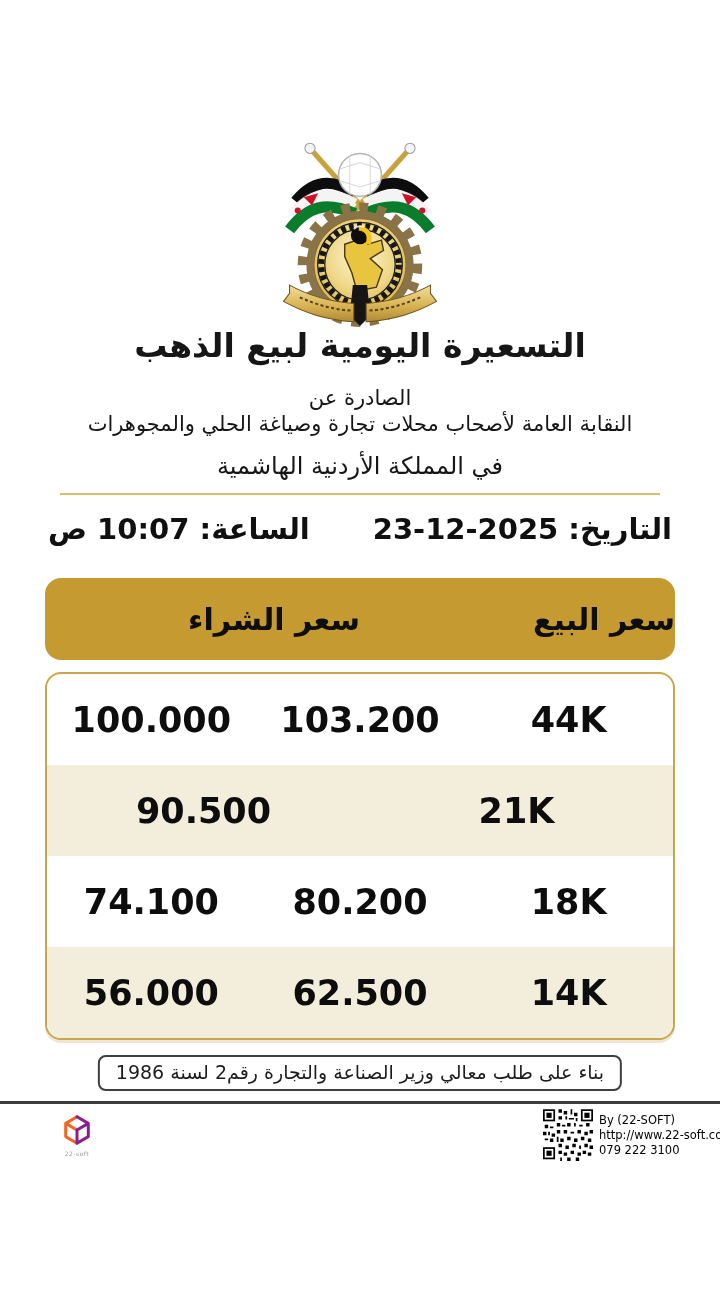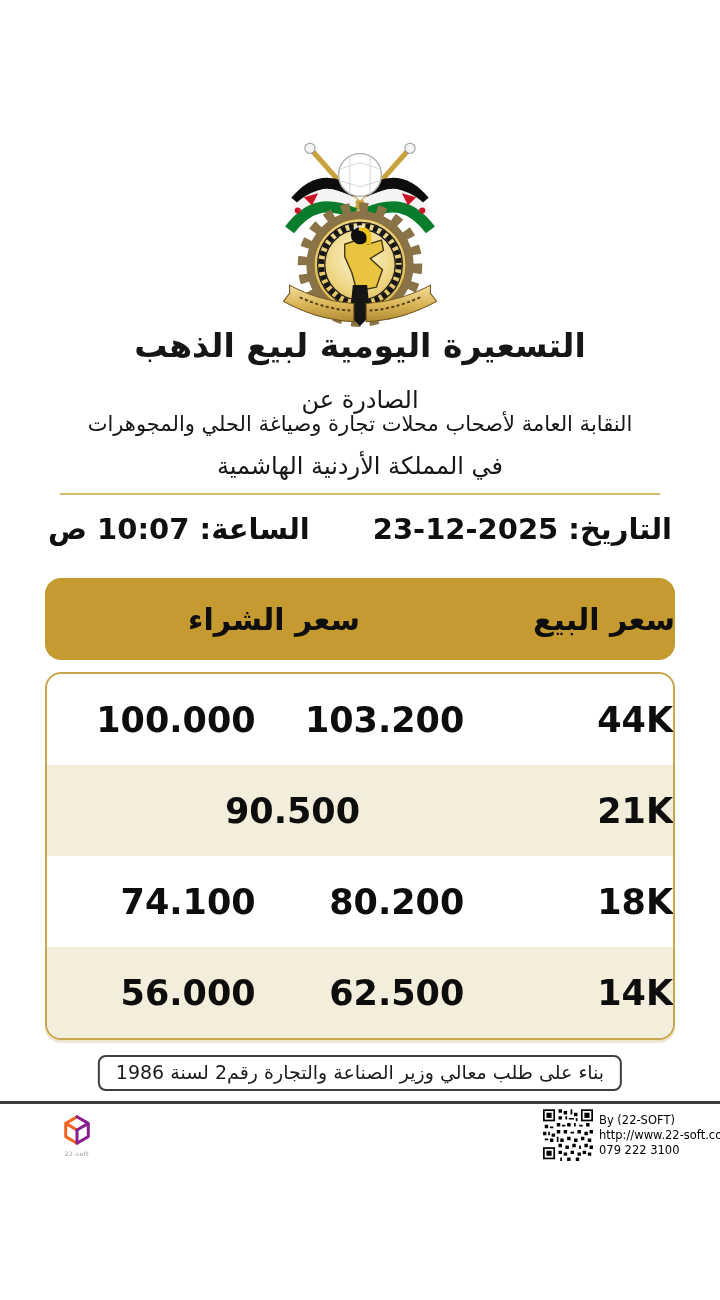--- a/index.html
+++ b/index.html
@@ -3,42 +3,42 @@
 <meta charset="utf-8">
 <style>
   html,body{margin:0;padding:0;background:#ffffff;}
   .page{position:relative;width:720px;height:1300px;background:#fff;overflow:hidden;
         font-family:"DejaVu Sans",sans-serif;}
 
   .emblem{position:absolute;top:134px;left:50%;transform:translateX(-50%);}
 
   .center-text{position:absolute;left:0;width:720px;text-align:center;color:#161616;}
   .title{top:326px;font-size:33px;font-weight:700;}
-  .sub1{top:386px;font-size:24px;}
+  .sub1{top:386px;font-size:21px;}
   .sub2{top:412px;font-size:21px;}
   .sub3{top:452px;font-size:24px;}
 
   .gold-line{position:absolute;top:493px;left:60px;width:600px;height:2px;background:#D8BC6E;}
 
   .datetime{position:absolute;top:512px;left:48px;width:624px;display:flex;
             justify-content:space-between;direction:rtl;font-size:29px;font-weight:700;color:#101010;}
   .datetime .pair{white-space:nowrap;}
 
   .thead{position:absolute;top:578px;left:45px;width:630px;height:82px;background:#C49A31;
          border-radius:16px;display:flex;direction:rtl;align-items:center;
          font-size:30px;font-weight:700;color:#0e0e0e;}
   .thead>div{flex:1;text-align:right;padding-left:20px;}
 
   .tbody{position:absolute;top:672px;left:45px;width:630px;height:368px;background:#fff;
          border:2px solid #C9A54B;border-radius:16px;overflow:hidden;box-sizing:border-box;
          box-shadow:0 3px 0 rgba(186,156,70,.25);}
   .trow{height:91px;display:flex;direction:rtl;align-items:center;
         font-size:35px;font-weight:700;color:#0d0d0d;}
   .trow.alt{background:#F3EEDC;}
-  .trow>div{flex:1;}
+  .trow>div{flex:1;text-align:center;}
 
   .note{position:absolute;top:1055px;left:50%;transform:translateX(-50%);
         border:2px solid #3f3f3f;border-radius:8px;padding:4px 16px 6px;
         font-size:19px;direction:rtl;white-space:nowrap;color:#1c1c1c;}
 
   .bottom-line{position:absolute;top:1101px;left:0;width:720px;height:3px;background:#3c3c3c;}
 
   .cube{position:absolute;top:1114px;left:58px;width:38px;text-align:center;}
   .cube-caption{font-size:6px;color:#9a9a9a;letter-spacing:.5px;}
 

